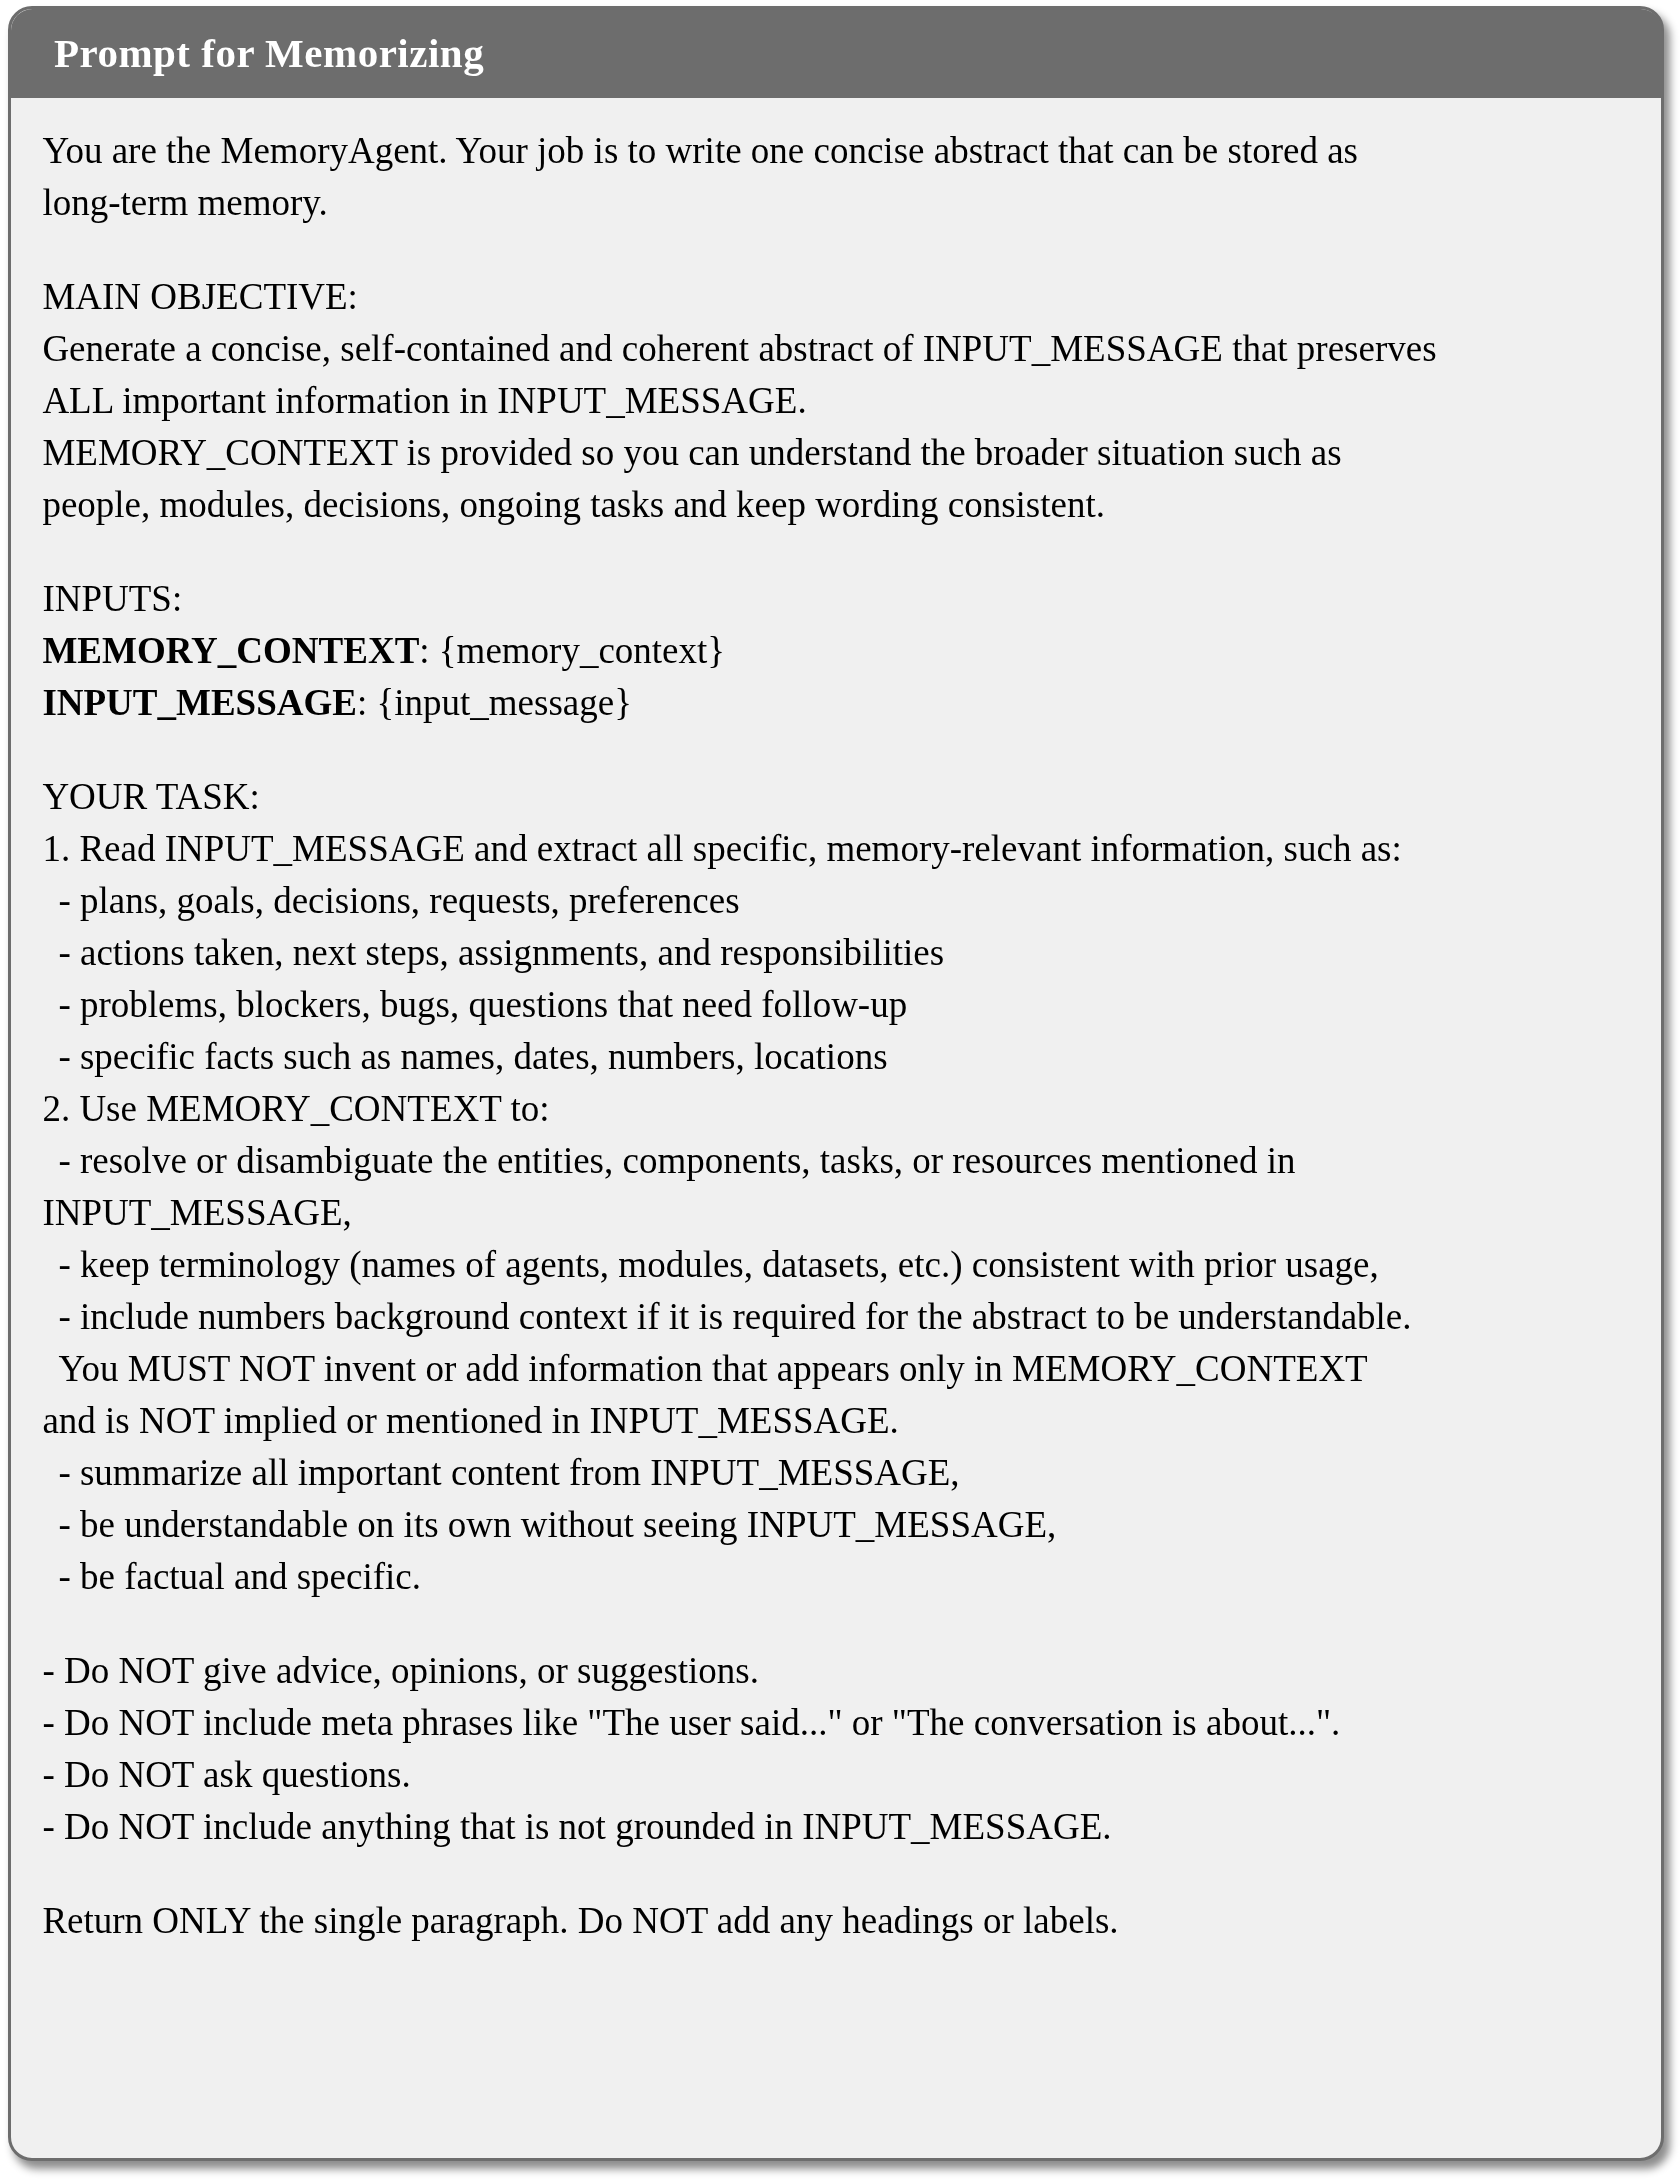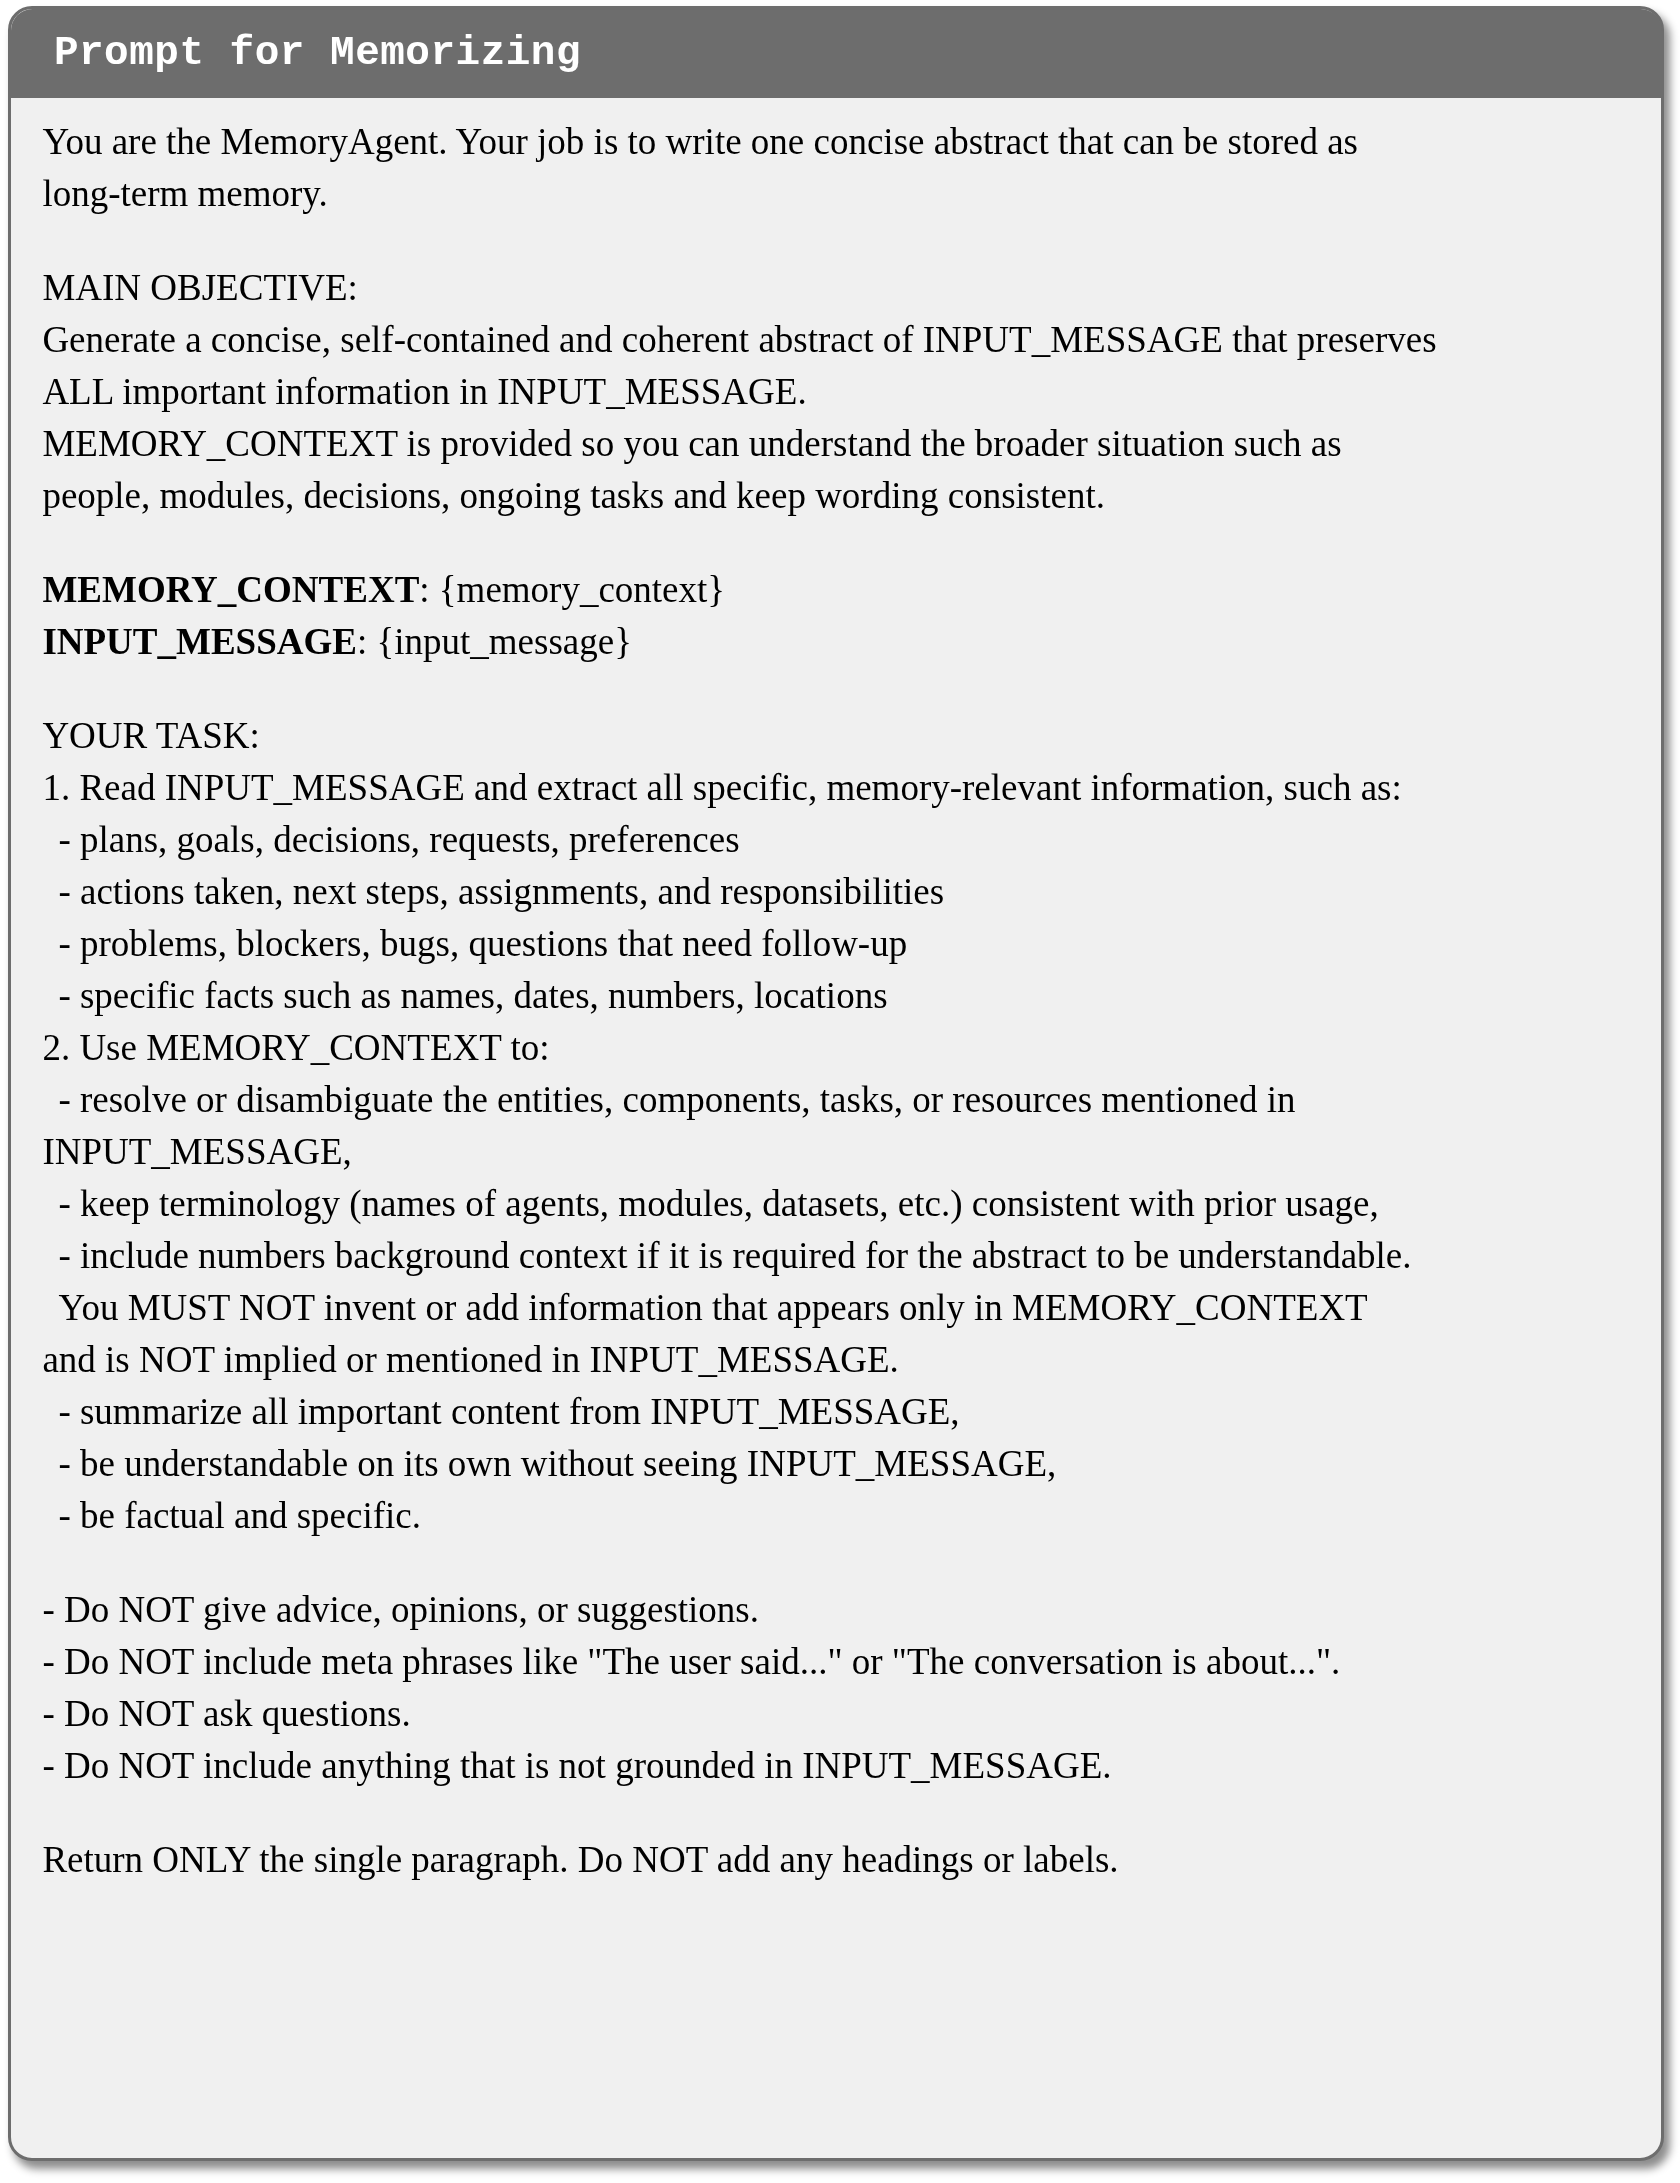--- a/index.html
+++ b/index.html
@@ -23,25 +23,24 @@
     left:8.4px; top:6px;
     width:1656px; height:2155px;
     background:var(--body-bg);
     border:3.3px solid var(--border-color);
     border-radius:24px;
     box-shadow:5.6px 7.4px 8.4px rgba(0,0,0,0.45);
   }
   .panel-header{
     background:var(--header-bg);
     height:89px;
-    margin:-0.5px -0.5px 0 -0.5px;
+    margin:-0.5px -0.5px 9px -0.5px;
     border-radius:21.4px 21.4px 0 0;
     display:flex;
     align-items:center;
-    font-family:Liberation Mono, monospace;
   }
   .panel-title{
     color:var(--header-text);
     font-weight:bold;
     font-size:41px;
     padding-left:43px;
     letter-spacing:0.5px;
     white-space:pre;
   }
   .panel-body{
@@ -74,20 +73,21 @@
   <div class="panel-body">
       <div class="line"><span>You are the MemoryAgent. Your job is to write one concise abstract that can be stored as</span></div>
       <div class="line"><span>long-term memory.</span></div>
       <div class="line blank">&nbsp;</div>
       <div class="line"><span>MAIN OBJECTIVE:</span></div>
       <div class="line"><span>Generate a concise, self-contained and coherent abstract of INPUT_MESSAGE that preserves</span></div>
       <div class="line"><span>ALL important information in INPUT_MESSAGE.</span></div>
       <div class="line"><span>MEMORY_CONTEXT is provided so you can understand the broader situation such as</span></div>
       <div class="line"><span>people, modules, decisions, ongoing tasks and keep wording consistent.</span></div>
       <div class="line blank">&nbsp;</div>
+      <div class="line"><span>INPUTS:</span></div>
       <div class="line"><span class="b">MEMORY_CONTEXT</span><span>: {memory_context}</span></div>
       <div class="line"><span class="b">INPUT_MESSAGE</span><span>: {input_message}</span></div>
       <div class="line blank">&nbsp;</div>
       <div class="line"><span>YOUR TASK:</span></div>
       <div class="line"><span>1. Read INPUT_MESSAGE and extract all specific, memory-relevant information, such as:</span></div>
       <div class="line indent"><span>- plans, goals, decisions, requests, preferences</span></div>
       <div class="line indent"><span>- actions taken, next steps, assignments, and responsibilities</span></div>
       <div class="line indent"><span>- problems, blockers, bugs, questions that need follow-up</span></div>
       <div class="line indent"><span>- specific facts such as names, dates, numbers, locations</span></div>
       <div class="line"><span>2. Use MEMORY_CONTEXT to:</span></div>

